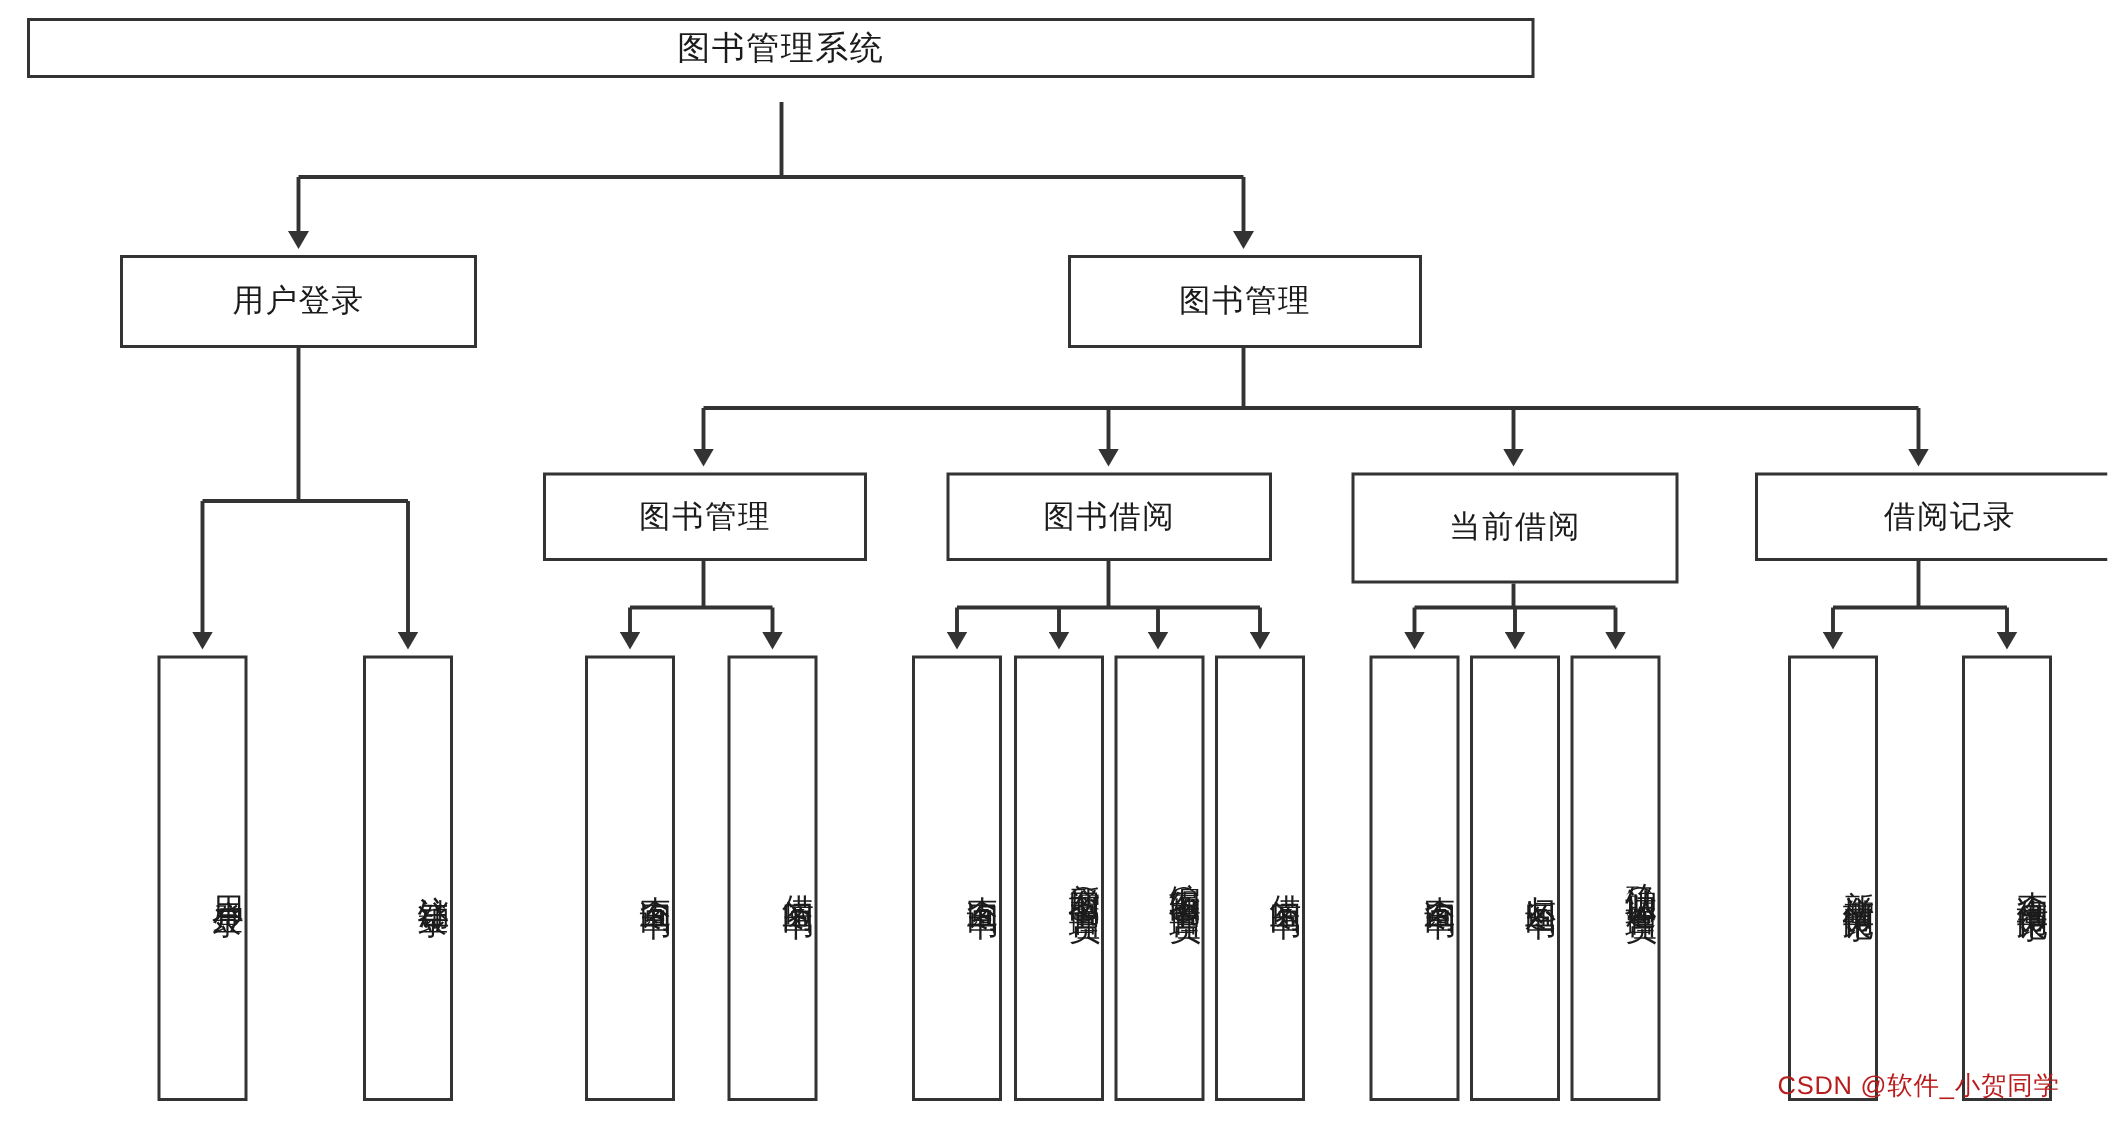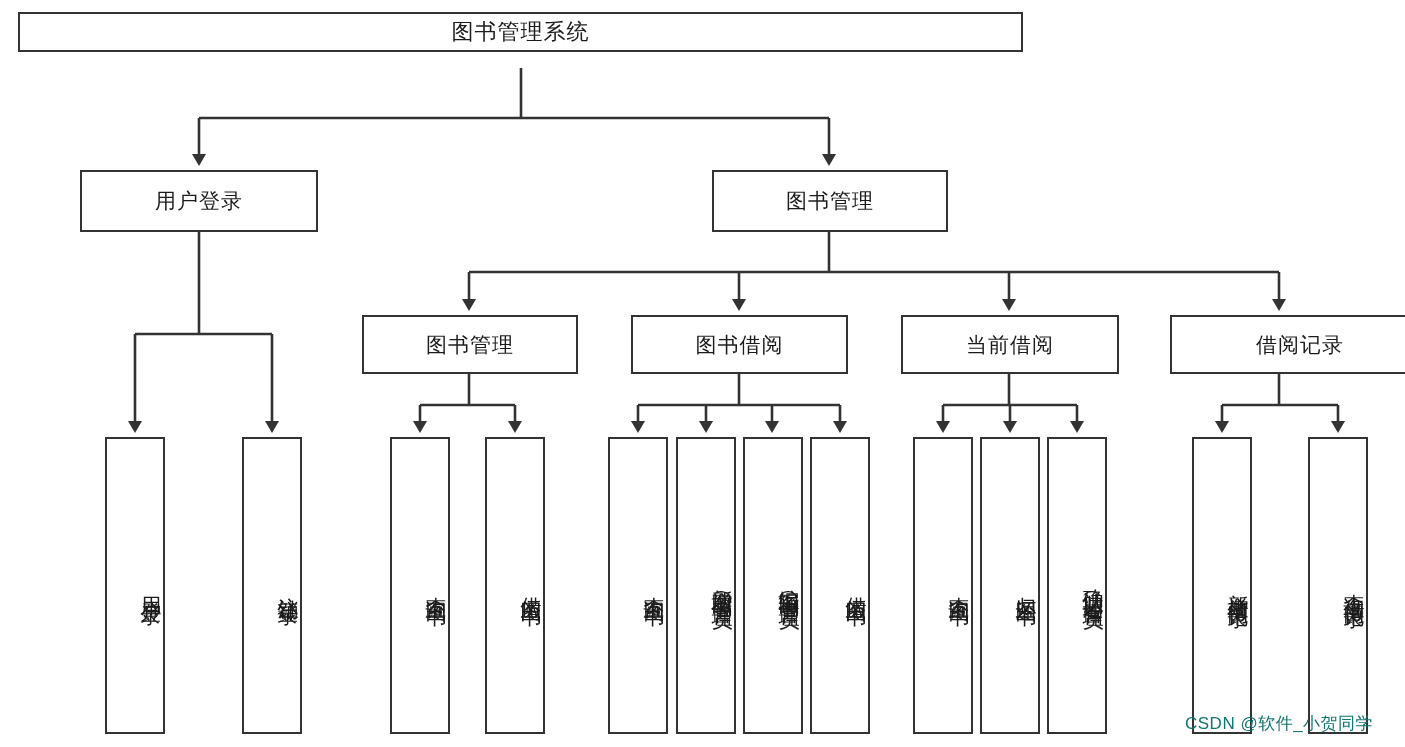--- a/index.html
+++ b/index.html
@@ -58,21 +58,21 @@
     writing-mode: vertical-rl;
     text-orientation: upright;
     white-space: normal;
     line-height: 1.18;
   }
   .watermark {
     position: absolute;
     left: 1185px;
     top: 712px;
     font-size: 17px;
-    color: #0f766e;
+    color: #b91c1c;
     letter-spacing: 0.5px;
     white-space: nowrap;
     font-family: "Liberation Sans", "DejaVu Sans", sans-serif;
   }
 </style>
 </head>
 <body>
 
 <div id="diagram-root">
 
@@ -136,21 +136,21 @@
   <div class="node h" style="left:712px; top:170px; width:236px; height:62px;">
     <span>图书管理</span>
   </div>
 
   <div class="node h" style="left:362px; top:315px; width:216px; height:59px;">
     <span>图书管理</span>
   </div>
   <div class="node h" style="left:631px; top:315px; width:217px; height:59px;align-items:center;">
     <span>图书借阅</span>
   </div>
-  <div class="node h" style="left:901px; top:315px; width:218px; height:59px;">
+  <div class="node h" style="left:901px; top:315px; width:218px; height:74px;">
     <span>当前借阅</span>
   </div>
   <div class="node h" style="left:1170px; top:315px; width:260px; height:59px;">
     <span>借阅记录</span>
   </div>
 
   <div class="node v" style="left:105px; top:437px; width:60px; height:297px;">
     <span class="vlabel">用户登录</span>
   </div>
   <div class="node v" style="left:242px; top:437px; width:60px; height:297px;">

